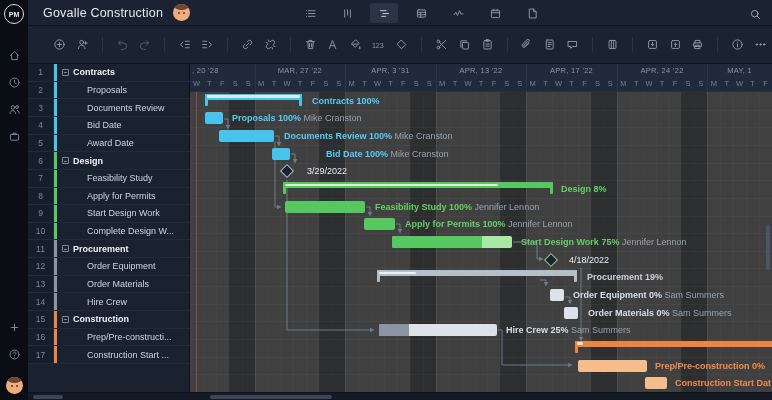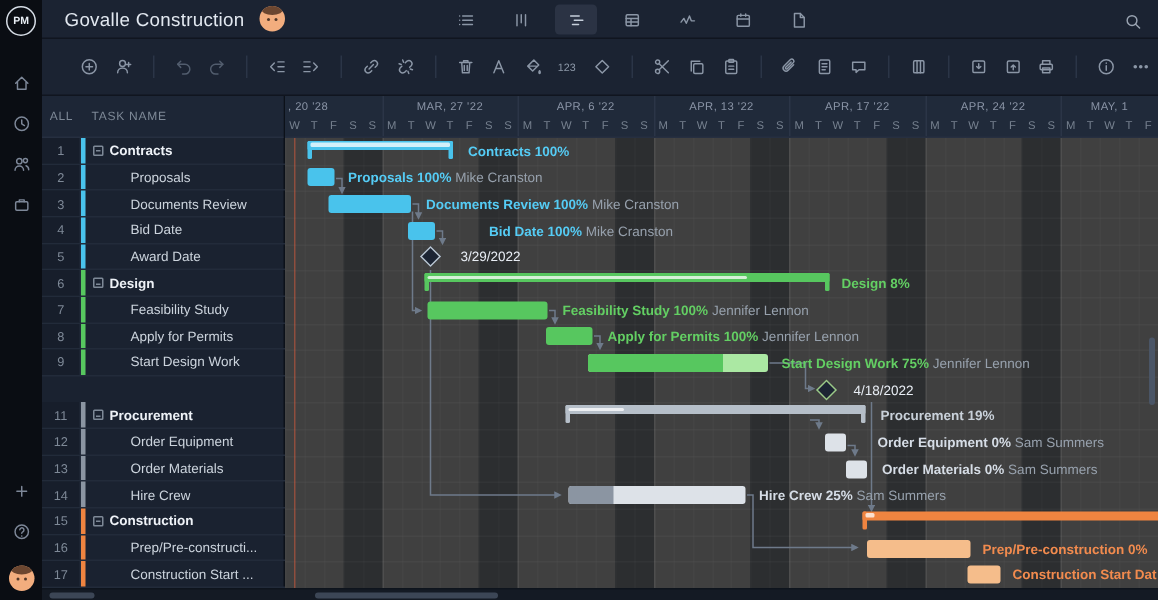--- a/index.html
+++ b/index.html
@@ -338,24 +338,20 @@
           <svg width="13" height="13" viewBox="0 0 16 16" fill="none" stroke="currentColor" stroke-width="1.2" stroke-linecap="round" stroke-linejoin="round">
             <circle cx="3.5" cy="8" r=".9" fill="currentColor"></circle>
             <circle cx="8" cy="8" r=".9" fill="currentColor"></circle>
             <circle cx="12.5" cy="8" r=".9" fill="currentColor"></circle>
           </svg>
         </div>
       </div>
 
     <div class="content">
       <div class="panel">
-        <div class="panel-head">
-          <span class="ph-all">ALL</span>
-          <span class="ph-task">TASK NAME</span>
-        </div>
         <div class="rows" id="taskrows">
             <div class="trow" style="top: 0px; height: 17.6471px;">
               <div class="num">1</div>
               <div class="strip" style="background: rgb(73, 195, 236);"></div>
               <div class="grp-ico"></div>
               <div class="name grp">Contracts</div>
             </div>
             <div class="trow" style="top: 17.6471px; height: 17.6471px;">
               <div class="num">2</div>
               <div class="strip" style="background: rgb(73, 195, 236);"></div>
@@ -389,20 +385,25 @@
             </div>
             <div class="trow" style="top: 123.529px; height: 17.6471px;">
               <div class="num">8</div>
               <div class="strip" style="background: rgb(87, 199, 95);"></div>
               <div class="name child">Apply for Permits</div>
             </div>
             <div class="trow" style="top: 141.176px; height: 17.6471px;">
               <div class="num">9</div>
               <div class="strip" style="background: rgb(87, 199, 95);"></div>
               <div class="name child">Start Design Work</div>
+            </div>
+            <div class="trow" style="top: 158.824px; height: 17.6471px;">
+              <div class="num">10</div>
+              <div class="strip" style="background: rgb(87, 199, 95);"></div>
+              <div class="name child">Complete Design W...</div>
             </div>
             <div class="trow" style="top: 176.471px; height: 17.6471px;">
               <div class="num">11</div>
               <div class="strip" style="background: rgb(139, 149, 162);"></div>
               <div class="grp-ico"></div>
               <div class="name grp">Procurement</div>
             </div>
             <div class="trow" style="top: 194.118px; height: 17.6471px;">
               <div class="num">12</div>
               <div class="strip" style="background: rgb(139, 149, 162);"></div>
@@ -447,21 +448,21 @@
             <div class="day-letter" style="left: 58.2px;">S</div>
             <div class="wk-label" style="left: 109.933px; transform: translateX(-50%);">MAR, 27 '22</div>
             <div class="day-letter" style="left: 71.1333px;">M</div>
             <div class="day-letter" style="left: 84.0667px;">T</div>
             <div class="day-letter" style="left: 97px;">W</div>
             <div class="day-letter" style="left: 109.933px;">T</div>
             <div class="day-letter" style="left: 122.867px;">F</div>
             <div class="day-letter" style="left: 135.8px;">S</div>
             <div class="day-letter" style="left: 148.733px;">S</div>
             <div class="wk-sep" style="left: 64.6667px;"></div>
-            <div class="wk-label" style="left: 200.467px; transform: translateX(-50%);">APR, 6 '22</div>
+            <div class="wk-label" style="left: 200.467px; transform: translateX(-50%);">APR, 3 '31</div>
             <div class="day-letter" style="left: 161.667px;">M</div>
             <div class="day-letter" style="left: 174.6px;">T</div>
             <div class="day-letter" style="left: 187.533px;">W</div>
             <div class="day-letter" style="left: 200.467px;">T</div>
             <div class="day-letter" style="left: 213.4px;">F</div>
             <div class="day-letter" style="left: 226.333px;">S</div>
             <div class="day-letter" style="left: 239.267px;">S</div>
             <div class="wk-sep" style="left: 155.2px;"></div>
             <div class="wk-label" style="left: 291px; transform: translateX(-50%);">APR, 13 '22</div>
             <div class="day-letter" style="left: 252.2px;">M</div>
@@ -631,21 +632,21 @@
             <div class="ms" style="left: 356px; top: 162.647px; border: 1.7px solid rgb(156, 201, 135);"></div>
             <div class="glabel" style="left: 379px; top: 167.647px;"><span class="date">4/18/2022</span></div>
             <div class="sum" style="left: 187px; width: 200px; top: 178.294px;">
               <div class="body" style="background: rgb(182, 191, 201);"></div>
               <div class="cap" style="left: 0px; background: rgb(182, 191, 201);"></div>
               <div class="cap" style="right: 0px; background: rgb(182, 191, 201);"></div>
               <div class="pstripe" style="width: 37.24px;"></div>
             </div>
             <div class="glabel" style="left: 397px; top: 185.294px;"><b style="color:#c9d1da">Procurement</b>&nbsp;<b style="color:#c9d1da">19%</b></div>
             <div class="bar" style="left: 360px; width: 14px; top: 196.941px; background: rgb(221, 226, 232);"></div>
-            <div class="glabel" style="left: 383px; top: 202.941px; margin-left: 12px;"><b style="color:#d6dde6">Order Equipment</b>&nbsp;<b style="color:#d6dde6">0%</b>&nbsp;<span class="who">Sam Summers</span></div>
+            <div class="glabel" style="left: 383px; top: 202.941px;"><b style="color:#d6dde6">Order Equipment</b>&nbsp;<b style="color:#d6dde6">0%</b>&nbsp;<span class="who">Sam Summers</span></div>
             <div class="bar" style="left: 374px; width: 14px; top: 214.588px; background: rgb(221, 226, 232);"></div>
             <div class="glabel" style="left: 398px; top: 220.588px;"><b style="color:#d6dde6">Order Materials</b>&nbsp;<b style="color:#d6dde6">0%</b>&nbsp;<span class="who">Sam Summers</span></div>
             <div class="bar" style="left: 189px; width: 118px; top: 232.235px; background: rgb(221, 226, 232);">
               <div class="prog" style="width: 25%; background: rgb(139, 149, 162);"></div>
             </div>
             <div class="glabel" style="left: 316px; top: 238.235px;"><b style="color:#d6dde6">Hire Crew</b>&nbsp;<b style="color:#d6dde6">25%</b>&nbsp;<span class="who">Sam Summers</span></div>
             <div class="sum" style="left: 385px; width: 200px; top: 248.882px;">
               <div class="body" style="background: rgb(239, 132, 64);"></div>
               <div class="cap" style="left: 0px; background: rgb(239, 132, 64);"></div>
               <div class="pstripe" style="width: 5.88px;"></div>

